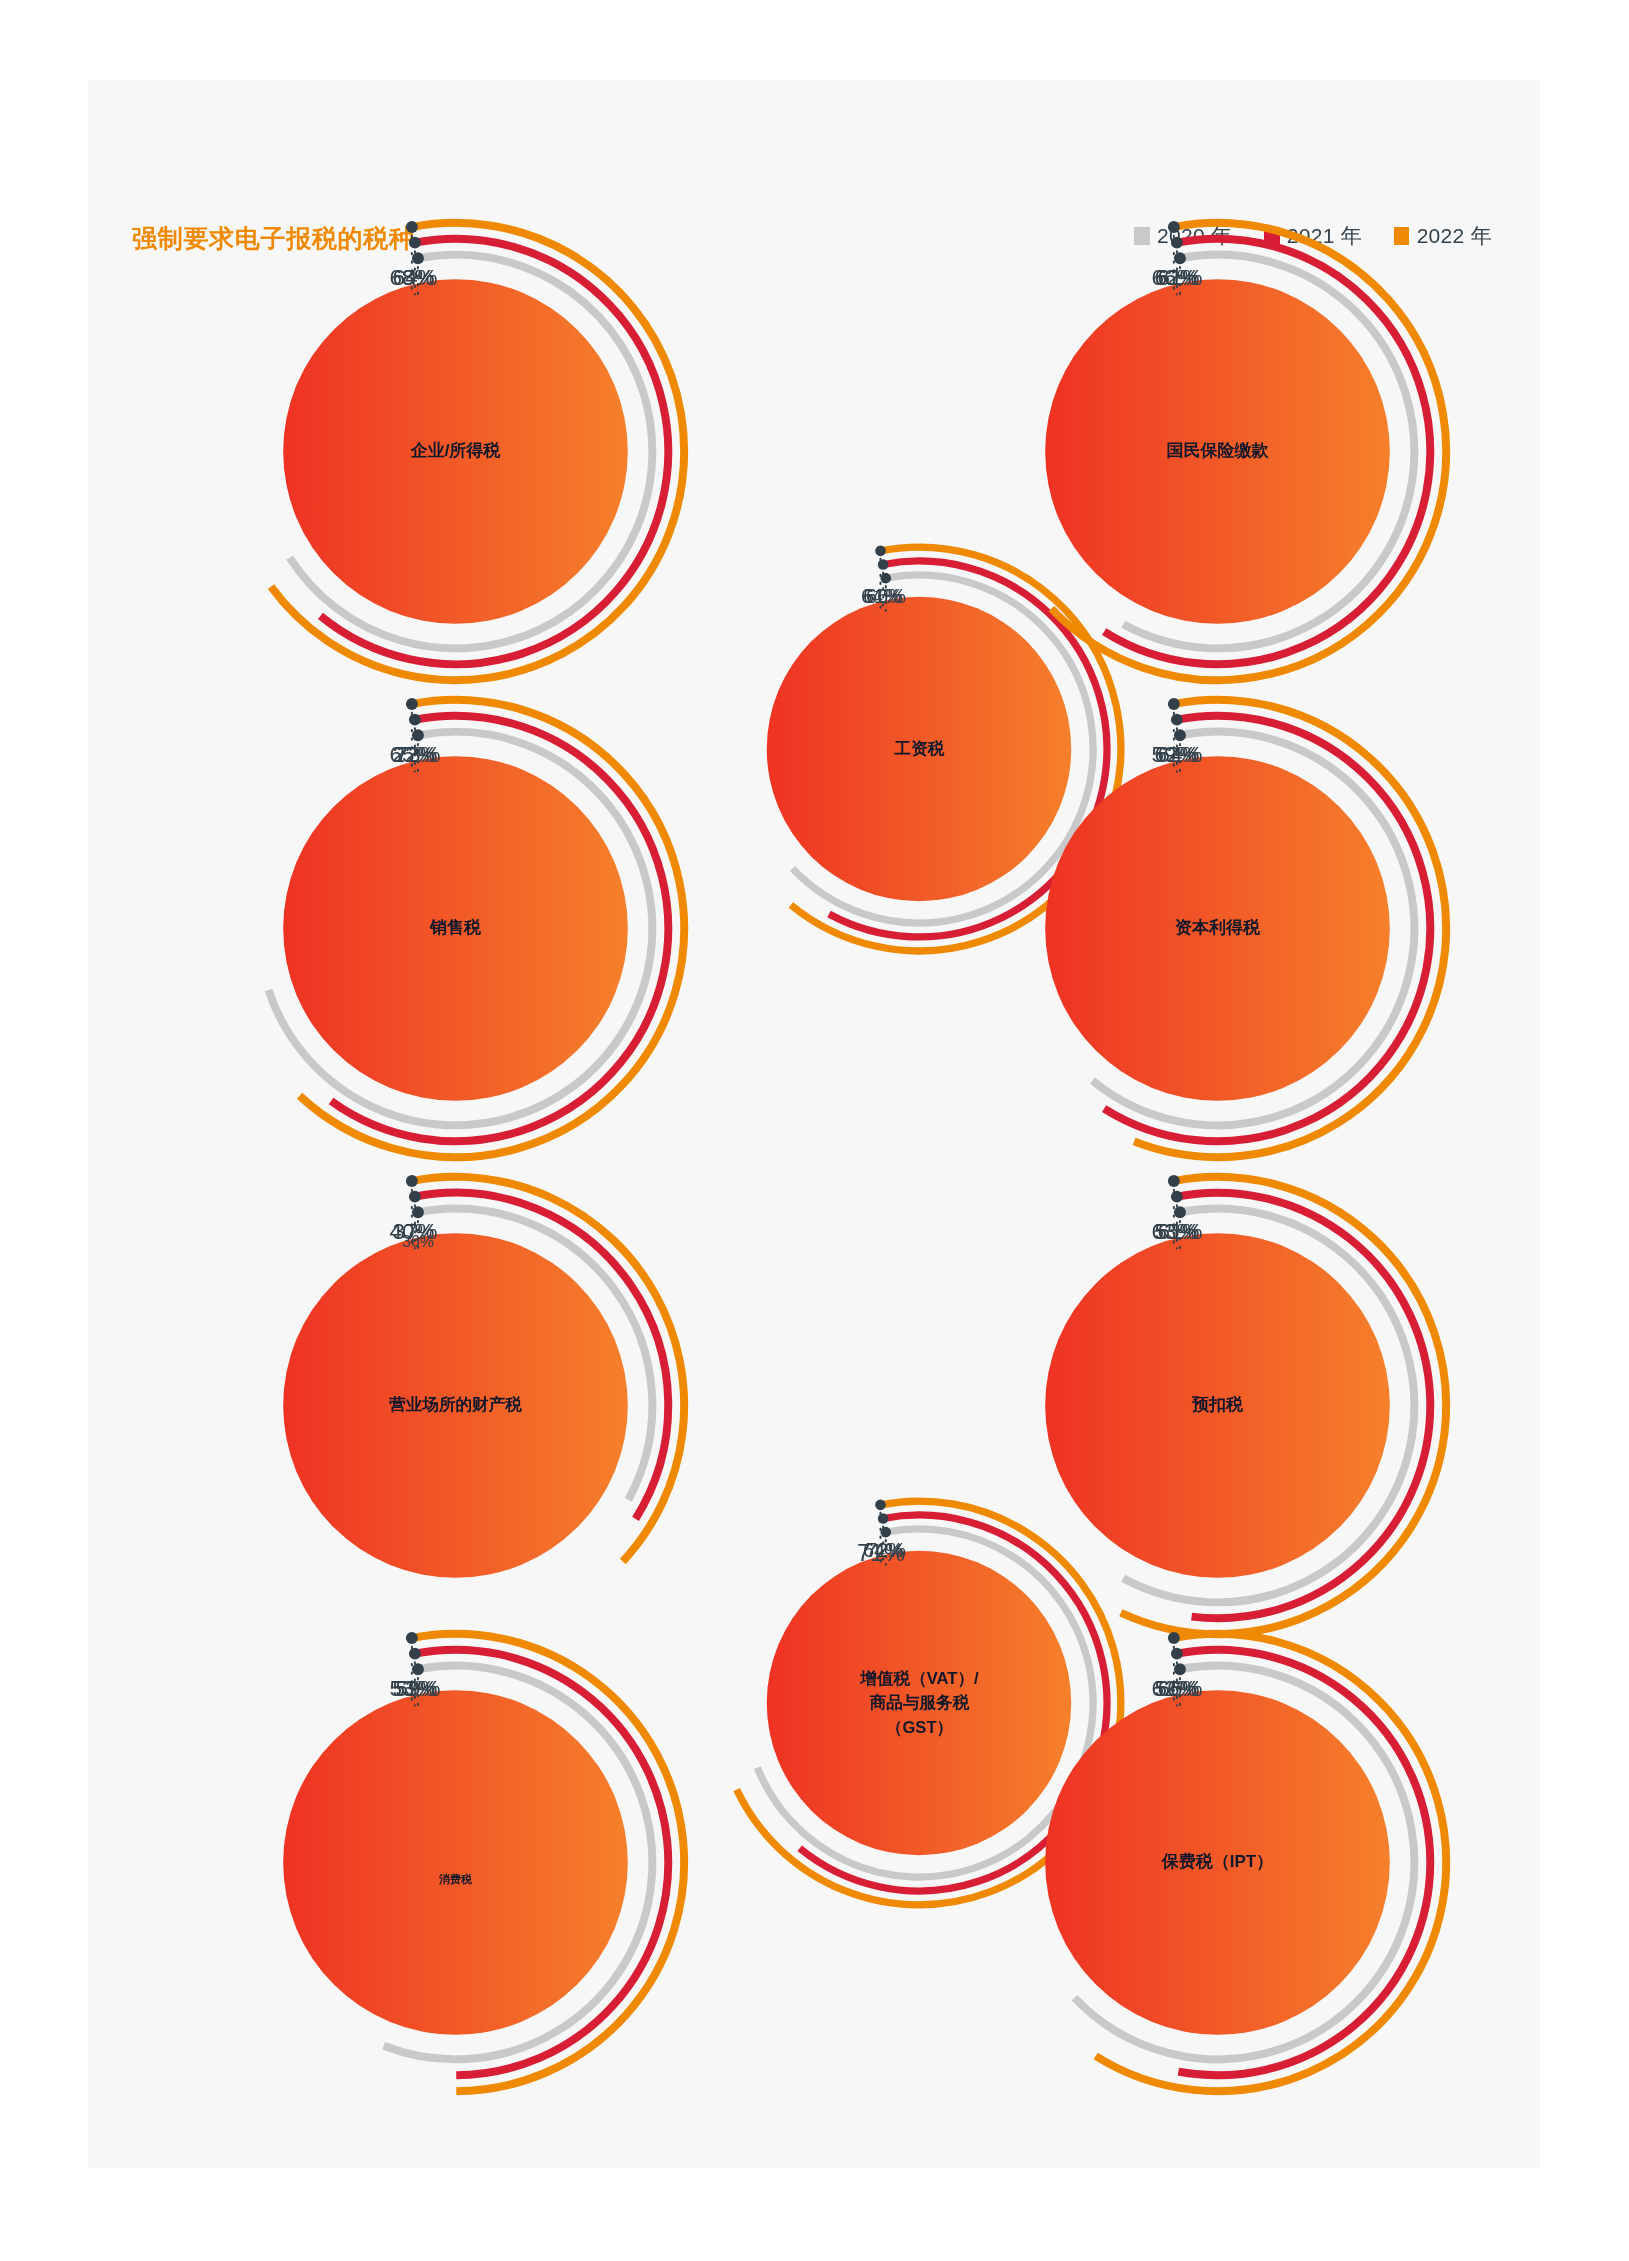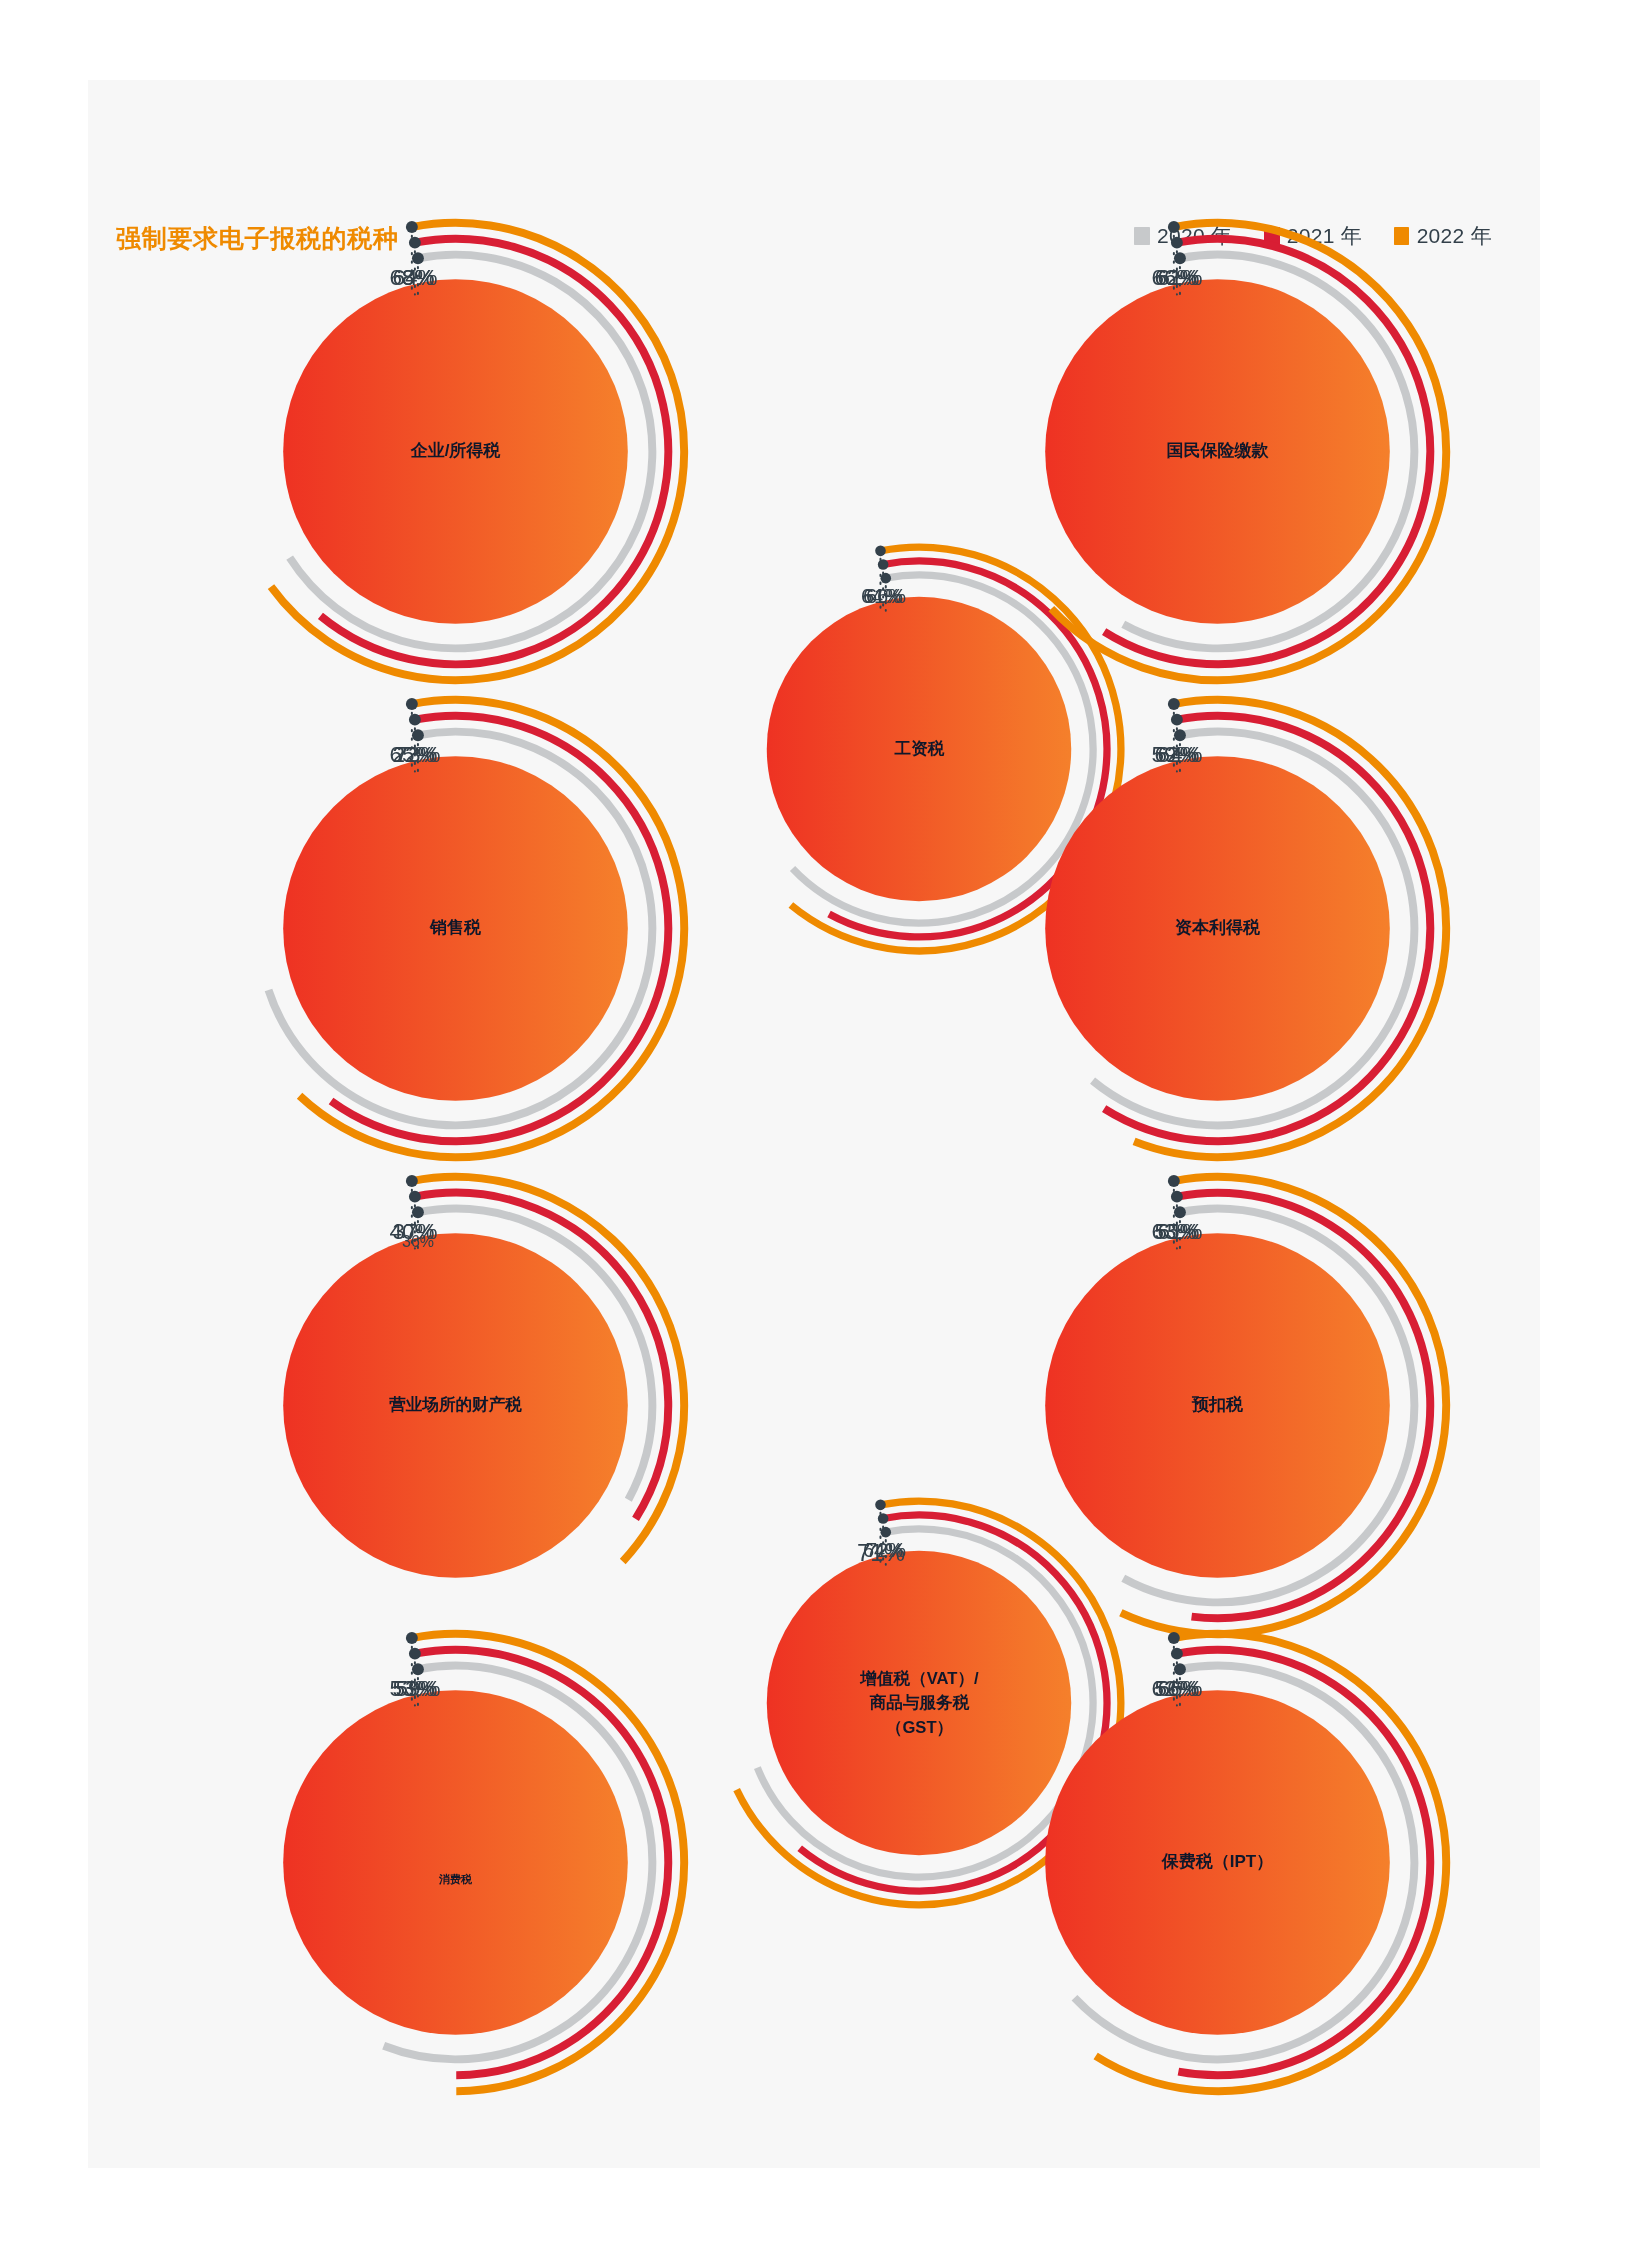--- a/index.html
+++ b/index.html
@@ -10,21 +10,21 @@
   }
   #panel{
     position:absolute;
     left:88px;top:80px;
     width:1452px;height:2088px;
     background:#F7F7F7;
     overflow:hidden;
   }
   
   #page-title{
-    position:absolute;left:28px;top:142px;
+    position:absolute;left:44px;top:142px;
     font-size:25px;font-weight:700;
     color:#EF8A00;letter-spacing:0.7px;
     white-space:nowrap;
   }
   #legend{
     position:absolute;right:48px;top:142px;
     display:flex;align-items:center;gap:32px;
   }
   .legend-item{display:flex;align-items:center;gap:7.3px;}
   .legend-swatch{width:15.2px;height:18.6px;display:block;border-radius:0.7px;}

